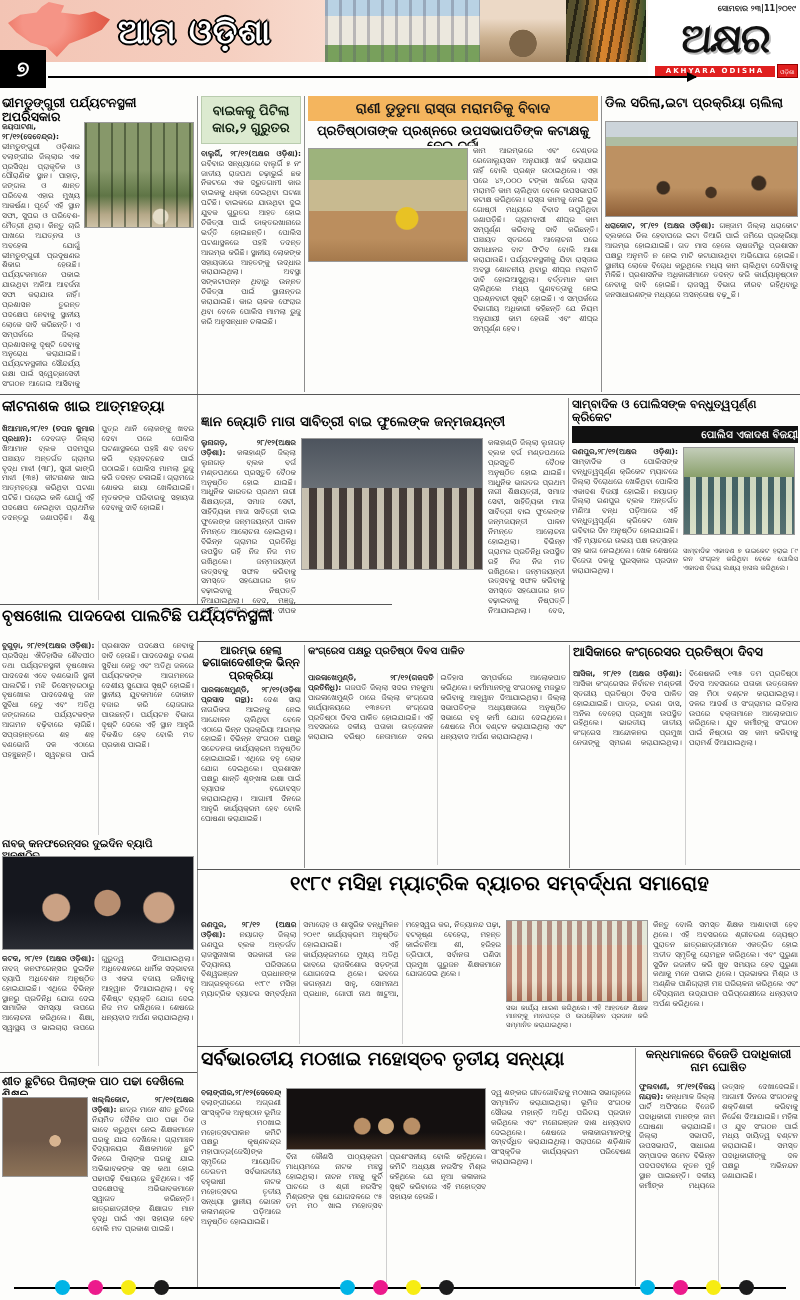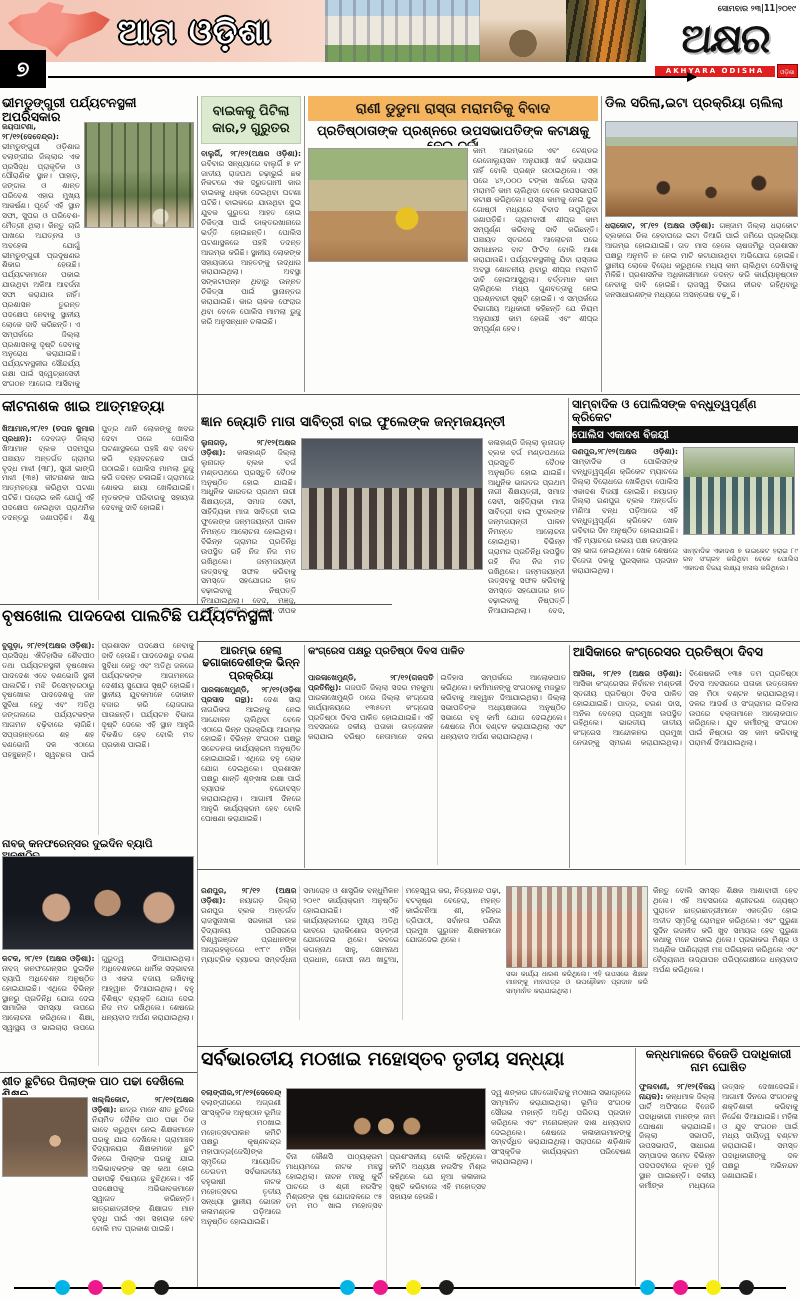--- a/index.html
+++ b/index.html
@@ -52,21 +52,21 @@
   .bd{font-size:7.5px;line-height:1.32;text-align:justify;color:#1c1c1c;overflow:hidden}
   .dl{font-weight:bold}
   .cols2{column-count:2;column-gap:7px;column-rule:1px solid #cfcfcf}
   .cols3{column-count:3;column-gap:7px;column-rule:1px solid #cfcfcf}
   .photo{position:relative;border:1px solid #9a9a9a;overflow:hidden}
   .cap{font-size:6.8px;line-height:1.25;color:#222;text-align:justify}
   .greenbox{background:var(--headline_green_bg);border:1px solid #b9ccae;text-align:center;
     font-weight:bold;font-size:13px;line-height:1.3;padding:6px 2px;color:#0c1c0c}
   .orangebar{background:var(--headline_orange_bg);text-align:center;font-weight:bold;font-size:14px;
     line-height:25px;height:25px;color:#161616}
-  .blackbar{background:var(--bar_black);color:#fff;text-align:left;font-weight:bold;
+  .blackbar{background:var(--bar_black);color:#fff;text-align:right;font-weight:bold;
     font-size:10.5px;height:17px;line-height:17px;overflow:hidden}
   .vline{position:absolute;width:1px;background:#8d8d8d}
   .hline{position:absolute;height:1px;background:#555}
   .row{display:flex;gap:5px}
 
   
   .p-forest{background:repeating-linear-gradient(90deg,rgba(35,48,25,.5) 0 2px,transparent 2px 13px),
     radial-gradient(circle at 70% 90%,#e4ddc8 0 6%,transparent 7%),
     linear-gradient(180deg,#87986a 0 45%,#5f7546 70%,#b5a888 88%,#cec2a6)}
   .p-road{background:radial-gradient(circle at 62% 62%,#e8c224 0 9%,transparent 10%),
@@ -192,25 +192,26 @@
     <div class="bd cols2" style="height:196px"><span class="dl">ଆସିକା, ୨୮/୧୨ (ଅକ୍ଷର ଓଡ଼ିଶା):</span> <span>ଆସିକା କଂଗ୍ରେସର ନିର୍ବାଚନ ମଣ୍ଡଳୀ ସ୍ତରୀୟ ପ୍ରତିଷ୍ଠା ଦିବସ ପାଳିତ ହୋଇଯାଇଛି। ପାତ୍ର, ଚରଣ ଦାସ, ଅନିଲ ବେହେରା ପ୍ରମୁଖ ଉପସ୍ଥିତ ରହିଥିଲେ। ଭାରତୀୟ ଜାତୀୟ କଂଗ୍ରେସ ଆନ୍ଦୋଳନର ପ୍ରମୁଖ ନେତାଙ୍କୁ ସ୍ମରଣ କରାଯାଇଥିଲା। ବିଶେଷକରି ୧୩୫ ତମ ପ୍ରତିଷ୍ଠା ଦିବସ ଅବସରରେ ପତାକା ଉତ୍ତୋଳନ ସହ ମିଠା ବଣ୍ଟନ କରାଯାଇଥିଲା। ଦଳର ଆଦର୍ଶ ଓ ସଂଗ୍ରାମର ଇତିହାସ ଉପରେ ବକ୍ତାମାନେ ଆଲୋକପାତ କରିଥିଲେ। ଯୁବ କର୍ମୀଙ୍କୁ ସଂଗଠନ ପାଇଁ ନିଷ୍ଠାର ସହ କାମ କରିବାକୁ ପରାମର୍ଶ ଦିଆଯାଇଥିଲା।</span></div>
   </div>
 
   <div class="art" style="left:2px;top:838px;width:192px;height:232px">
     <div class="hl" style="font-size:10.5px;height:18px">ନାବଜ୍ କନଫରେନ୍ସର ଦୁଇଦିନ ବ୍ୟାପି ଅନୁଷ୍ଠିତ</div>
     <div class="photo p-night" style="width:192px;height:94px;margin-bottom:4px"></div>
     <div class="bd cols2" style="height:112px"><span class="dl">କଟକ, ୨୮/୧୨ (ଅକ୍ଷର ଓଡ଼ିଶା):</span> <span>ନାବଜ୍ କନଫରେନ୍ସର ଦୁଇଦିନ ବ୍ୟାପି ଅଧିବେଶନ ଅନୁଷ୍ଠିତ ହୋଇଯାଇଛି। ଏଥିରେ ବିଭିନ୍ନ ସ୍ଥାନରୁ ପ୍ରତିନିଧି ଯୋଗ ଦେଇ ସାମାଜିକ ସମସ୍ୟା ଉପରେ ଆଲୋଚନା କରିଥିଲେ। ଶିକ୍ଷା, ସ୍ୱାସ୍ଥ୍ୟ ଓ ଭାଇଚାରା ଉପରେ ଗୁରୁତ୍ୱ ଦିଆଯାଇଥିଲା। ଅଧିବେଶନରେ ଧାର୍ମିକ ସଦ୍ଭାବନା ଓ ଏକତା ବଜାୟ ରଖିବାକୁ ଆହ୍ୱାନ ଦିଆଯାଇଥିଲା। ବହୁ ବିଶିଷ୍ଟ ବ୍ୟକ୍ତି ଯୋଗ ଦେଇ ନିଜ ମତ ରଖିଥିଲେ। ଶେଷରେ ଧନ୍ୟବାଦ ଅର୍ପଣ କରାଯାଇଥିଲା।</span></div>
   </div>
 
   <div class="art" style="left:201px;top:872px;width:597px;height:172px">
+    <div class="hl center" style="font-size:20px;height:34px">୧୯୮୯ ମସିହା ମ୍ୟାଟ୍ରିକ ବ୍ୟାଚର ସମ୍ବର୍ଦ୍ଧନା ସମାରୋହ</div>
     <div class="row" style="margin-top:14px">
       <div class="bd cols3" style="width:300px;height:134px"><span class="dl">ରଣପୁର, ୨୮/୧୨ (ଅକ୍ଷର ଓଡ଼ିଶା):</span> <span>ନୟାଗଡ଼ ଜିଲ୍ଲା ରଣପୁର ବ୍ଲକ ଅନ୍ତର୍ଗତ ରାଜସୁନାଖଳା ସରକାରୀ ଉଚ୍ଚ ବିଦ୍ୟାଳୟ ପରିସରରେ ବିଶ୍ୱରଞ୍ଜନ ପ୍ରଧାନଙ୍କ ଆଗ୍ରହକୃତରେ ୧୯୮୯ ମସିହା ମ୍ୟାଟ୍ରିକ ବ୍ୟାଚର ସମ୍ବର୍ଦ୍ଧନା ସମାରୋହ ଓ ଶାସ୍ତ୍ରିକ ବନ୍ଧୁମିଳନ ୨୦୧୯ କାର୍ଯ୍ୟକ୍ରମ ଅନୁଷ୍ଠିତ ହୋଇଯାଇଛି। ଏହି କାର୍ଯ୍ୟକ୍ରମରେ ମୁଖ୍ୟ ଅତିଥି ଭାବରେ ରାଜକିଶୋର ସଡ଼ଙ୍ଗୀ ଯୋଗଦେଇ ଥିଲେ। ଭବରେ କଗନ୍ନାଥ ସାହୁ, ସୋମନାଥ ପ୍ରଧାନ, ଗୋପୀ ନାଥ ଖାଟୁଆ, ମହେସ୍ୱର କର, ନିତ୍ୟାନନ୍ଦ ପଢ଼ା, ବଟକୃଷ୍ଣ ବେହେରା, ମହନ୍ତ କାଇଁଚନିଆ ଶୀ, ହରିହର ତ୍ରିପାଠୀ, ସର୍ବାନତା ପଣିଦା ପ୍ରମୁଖ ଗୁରୁଜନ ଶିକ୍ଷକମାନେ ଯୋଗଦେଇ ଥିଲେ।</span></div>
       <div style="width:142px">
         <div class="photo p-tent" style="width:142px;height:82px"></div>
-        <div class="cap" style="margin-top:2px">ସଭା କାର୍ଯ୍ୟ ଧାରଣ କରିଥିଲେ। ଏହି ଉପସଭେ ଶିକ୍ଷକ ମାନଙ୍କୁ ମାନପତ୍ର ଓ ଉପଢ଼ୌକନ ପ୍ରଦାନ କରି ସମ୍ମାନିତ କରାଯାଇଥିଲା।</div>
+        <div class="cap" style="margin-top:2px">ସଭା କାର୍ଯ୍ୟ ଧାରଣ କରିଥିଲେ। ଏହି ଆହତଙେ ଶିକ୍ଷକ ମାନଙ୍କୁ ମାନପତ୍ର ଓ ଉପଢ଼ୌକନ ପ୍ରଦାନ କରି ସମ୍ମାନିତ କରାଯାଇଥିଲା।</div>
       </div>
       <div class="bd" style="flex:1;height:134px">କିନ୍ତୁ ବୋଲି ସମସ୍ତ ଶିକ୍ଷକ ଆଶାବାଦୀ ହେବ ଥିଲେ। ଏହି ଅବସରରେ ଶ୍ରୀଚରଣ ଜ୍ୟେଷ୍ଠ ପୁରାତନ ଛାତ୍ରଛାତ୍ରୀମାନେ ଏକତ୍ରିତ ହୋଇ ଅତୀତ ସ୍ମୃତିକୁ ରୋମନ୍ଥନ କରିଥିଲେ। ଏବଂ ପୁରୁଣା ସୁଦିନ ରଜନୀତ କରି ଖୁବ ସମୟର ହେବ ପୁରୁଣା କଥାକୁ ମନେ ପକାଇ ଥିଲେ। ପ୍ରଭାକର ମିଶ୍ର ଓ ଅଣ୍ଣିକ ପାଣିଗ୍ରାହୀ ମଞ୍ଚ ପରିଚାଳନା କରିଥିଲେ ଏବଂ ବୈଦ୍ୟନାଥ ଉଦ୍ଯାପନ ପରିପ୍ରେକ୍ଷୀରେ ଧନ୍ୟବାଦ ଅର୍ପଣ କରିଥିଲେ।</div>
     </div>
   </div>
 
   <div class="art" style="left:2px;top:1075px;width:192px;height:205px">
     <div class="hl" style="font-size:11.5px;height:20px">ଶୀତ ଛୁଟିରେ ପିଲାଙ୍କ ପାଠ ପଢା ଦେଖିଲେ ଶିକ୍ଷକ</div>
     <div class="photo p-home" style="float:left;width:86px;height:80px;margin:2px 4px 2px 0"></div>
     <div class="bd" style="height:182px"><span class="dl">ଖଲ୍ଲିକୋଟ, ୨୮/୧୨(ଅକ୍ଷର ଓଡ଼ିଶା):</span> <span>ଛାତ୍ର ମାନେ ଶୀତ ଛୁଟିରେ ନିୟମିତ ଦୈନିକ ପାଠ ପଢା ଠିକ ଭାବେ କରୁଥିବା ନେଇ ଶିକ୍ଷକମାନେ ଘରକୁ ଯାଇ ଦେଖିଲେ। ଗ୍ରାମାଞ୍ଚଳ ବିଦ୍ୟାଳୟର ଶିକ୍ଷକମାନେ ଛୁଟି ଦିନରେ ପିଲାଙ୍କ ଘରକୁ ଯାଇ ଅଭିଭାବକଙ୍କ ସହ କଥା ହୋଇ ପଢାପଢ଼ି ବିଷୟରେ ବୁଝିଥିଲେ। ଏହି ପଦକ୍ଷେପକୁ ଅଭିଭାବକମାନେ ସ୍ୱାଗତ କରିଛନ୍ତି। ଛାତ୍ରଛାତ୍ରୀଙ୍କ ଶିକ୍ଷାଗତ ମାନ ବୃଦ୍ଧି ପାଇଁ ଏହା ସହାୟକ ହେବ ବୋଲି ମତ ପ୍ରକାଶ ପାଇଛି।</span></div>
   </div>

